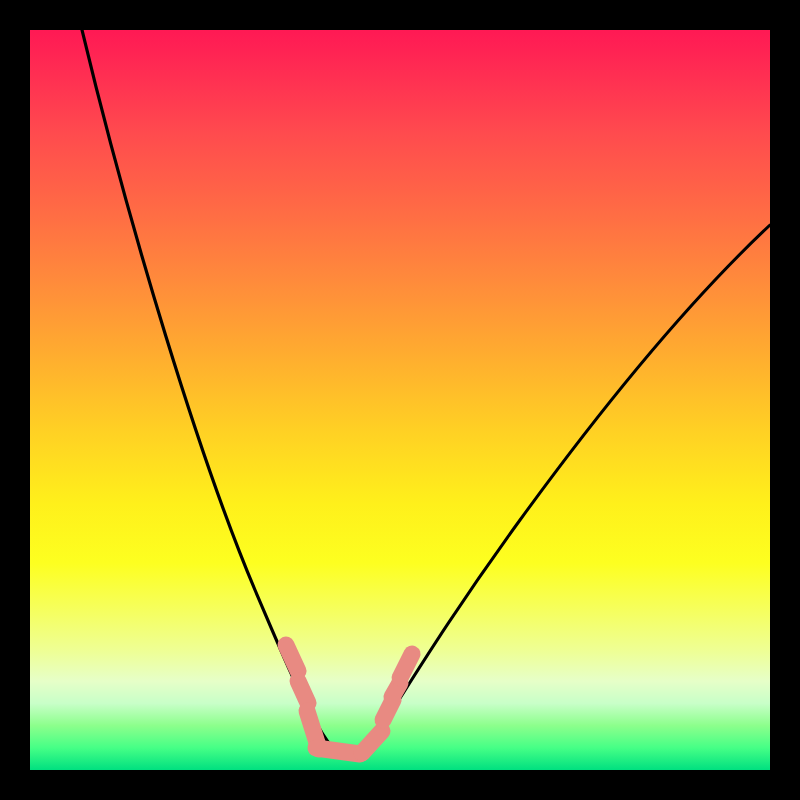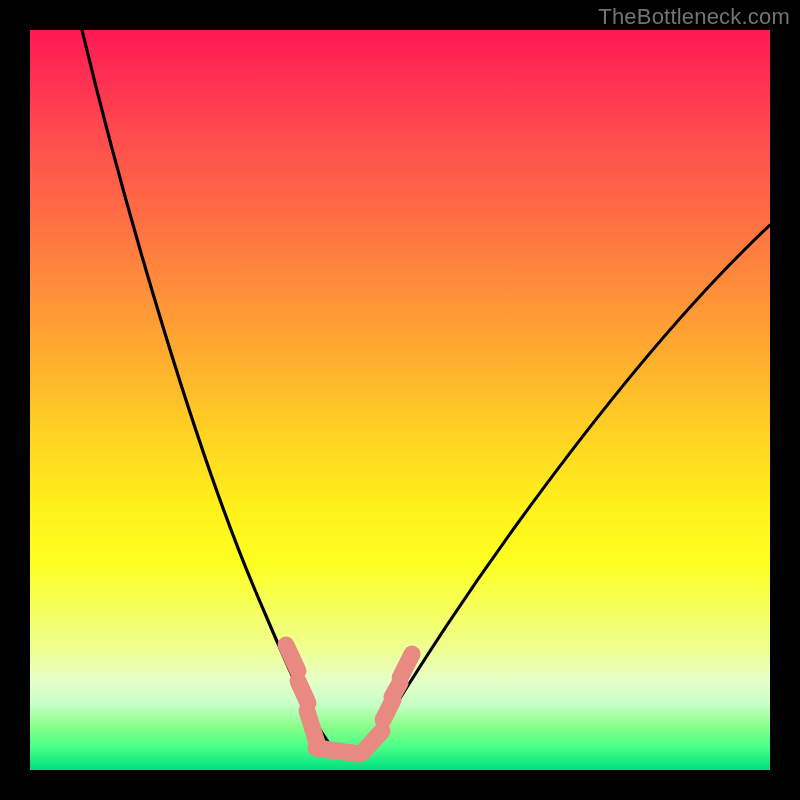--- a/index.html
+++ b/index.html
@@ -86,14 +86,13 @@
         <line x1="286" y1="718" x2="330" y2="724"></line>
         <line x1="332" y1="723" x2="352" y2="701"></line>
         <line x1="353" y1="690" x2="363" y2="670"></line>
         <line x1="362" y1="667" x2="370" y2="653"></line>
         <line x1="370" y1="648" x2="382" y2="624"></line>
       </g>
     </svg>
 
   </div>
 
-  <div class="watermark">TheBottleneck.com</div>
 </div>
 
 </body></html>

